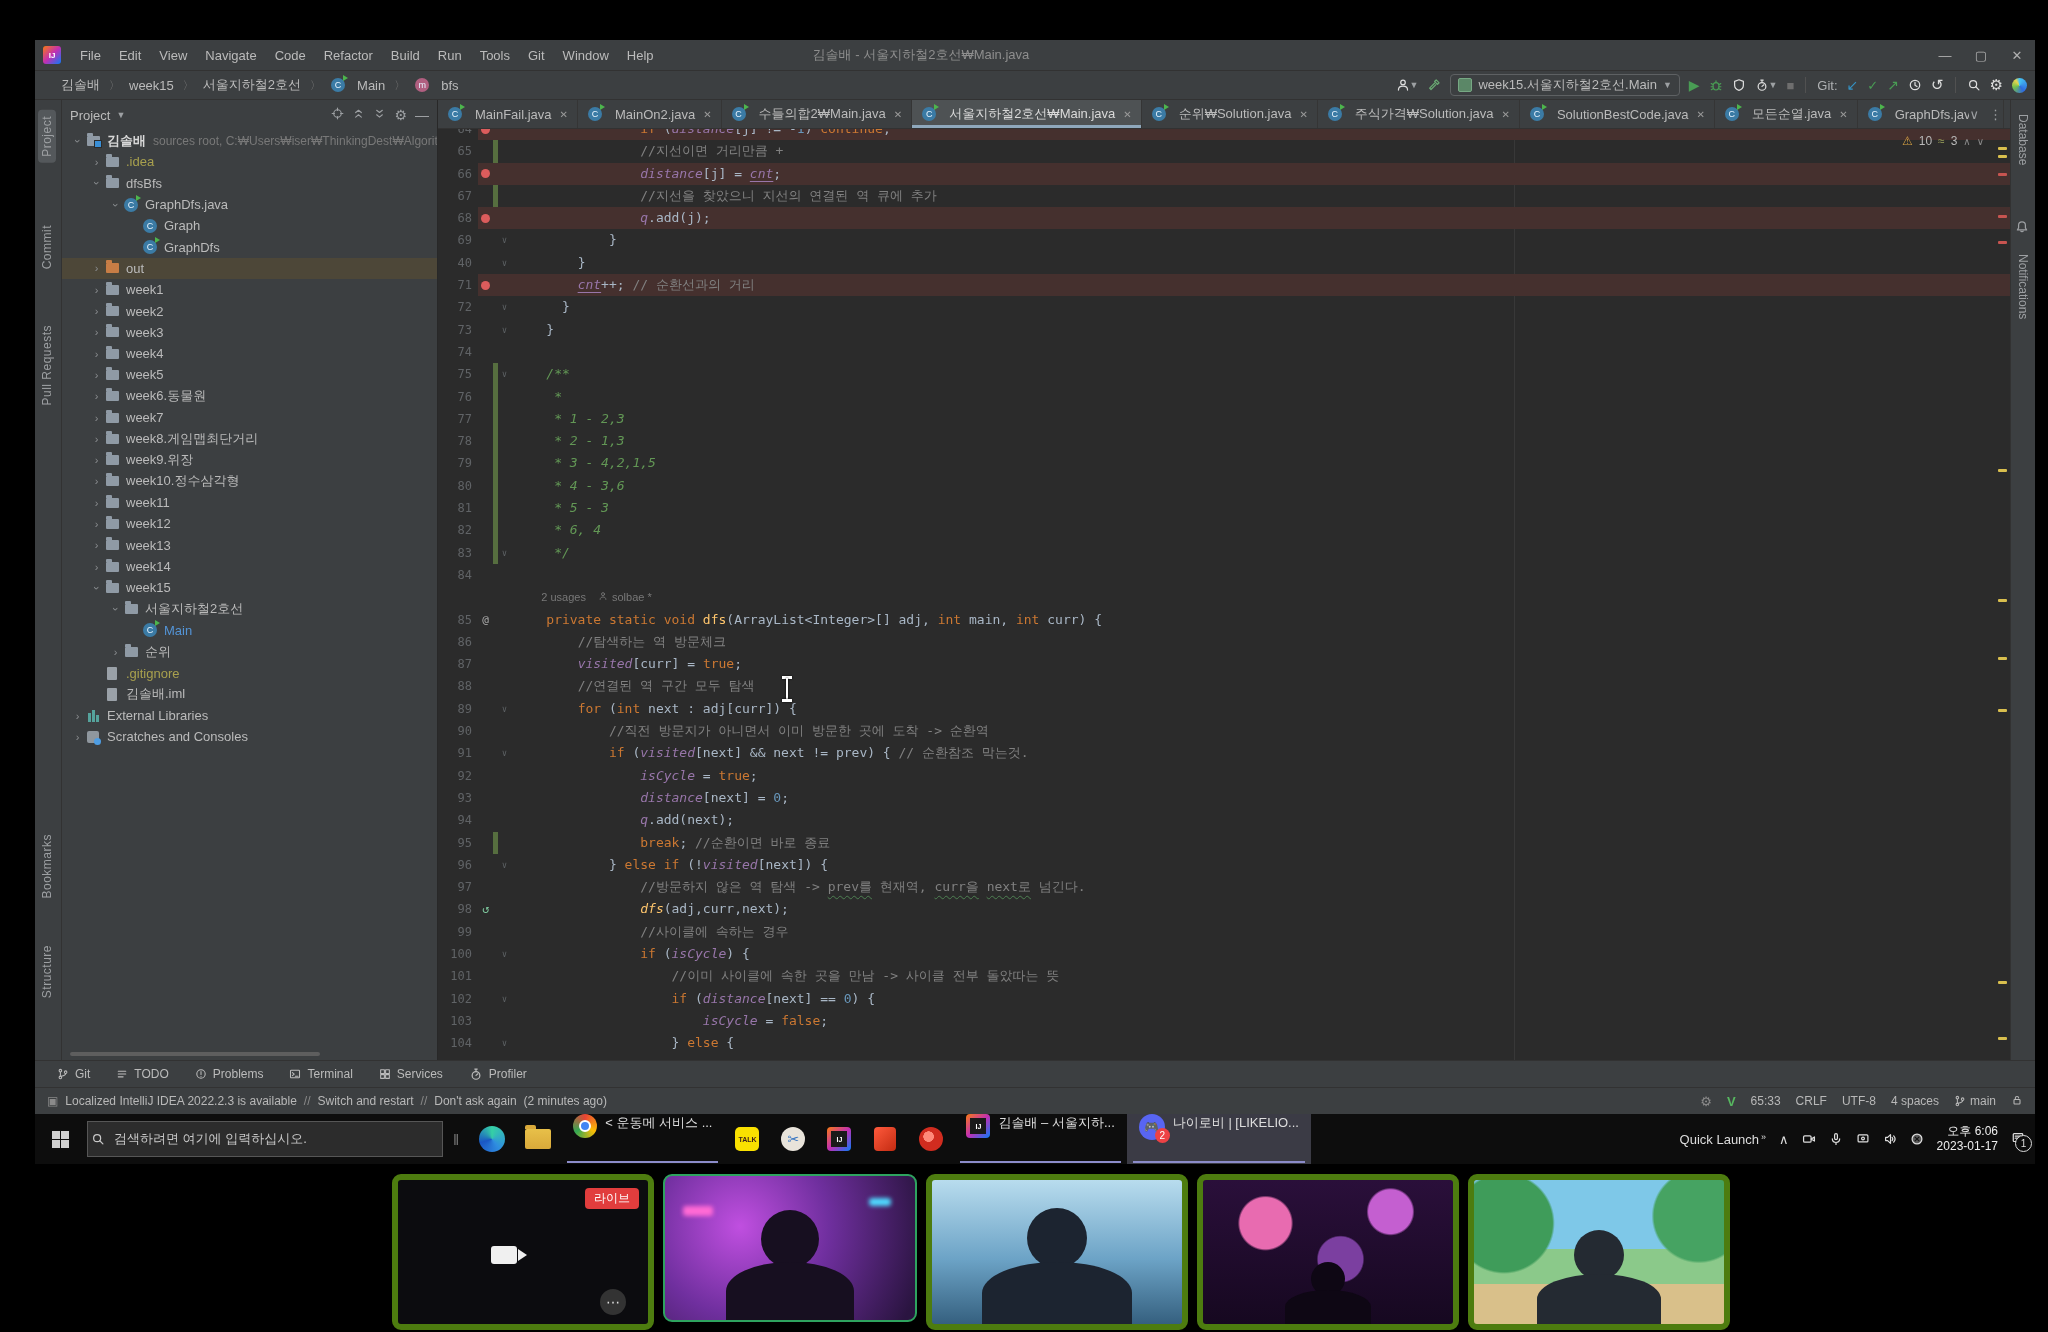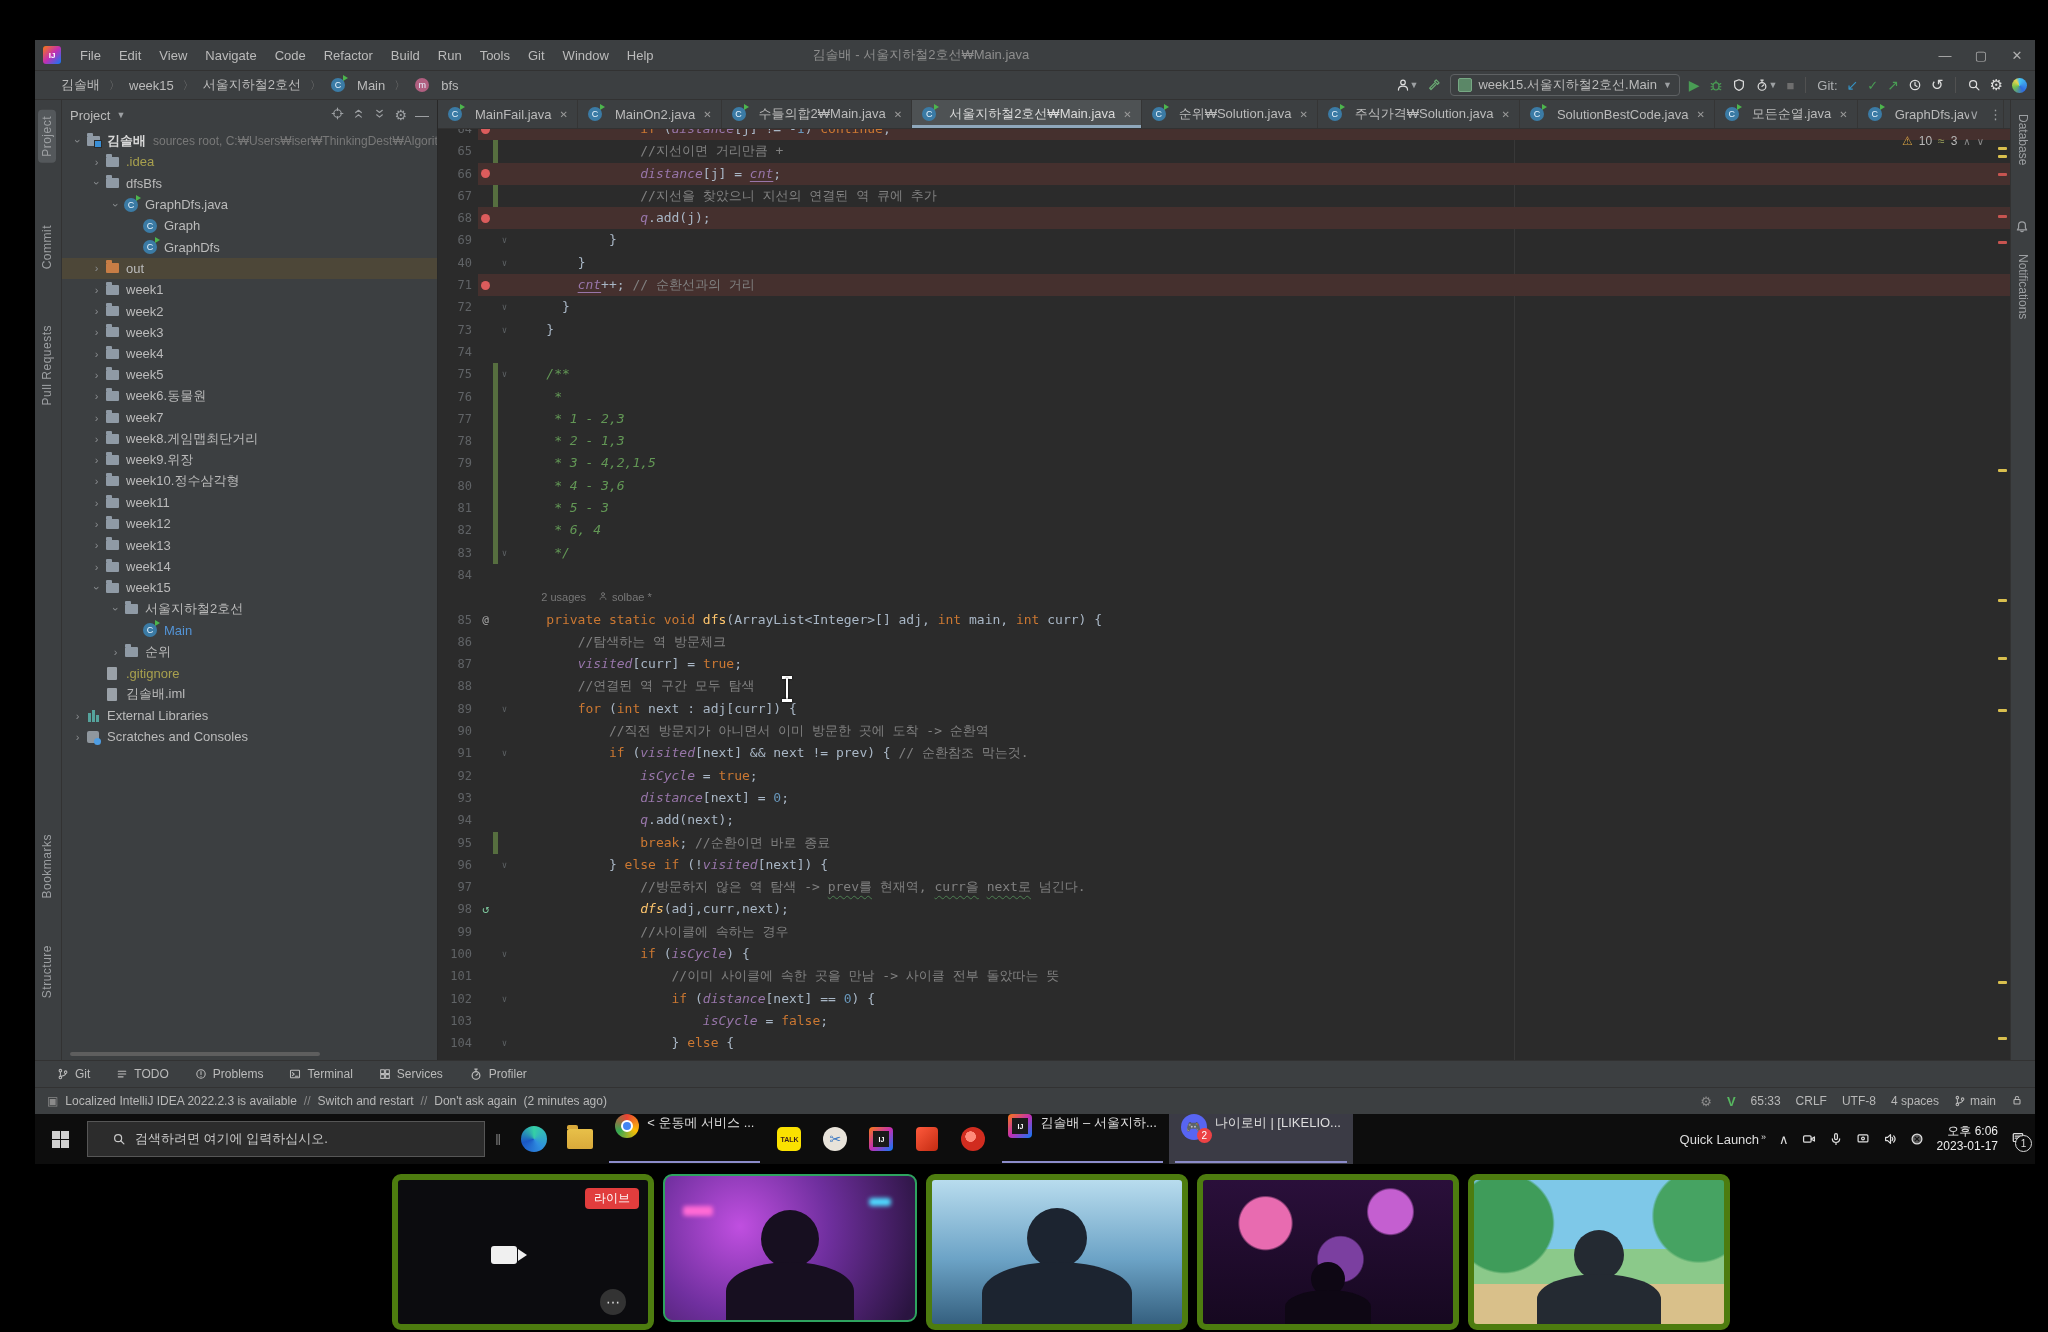--- a/index.html
+++ b/index.html
@@ -119,21 +119,21 @@
   .statusbar .left{display:flex;align-items:center;gap:7px;min-width:0;white-space:nowrap}
   .statusbar .right{margin-left:auto;display:flex;align-items:center;gap:15px;white-space:nowrap}
   .vgreen{color:#57b860;font-weight:bold;font-size:13px}
   
   .taskbar{position:absolute;left:35px;top:1114px;width:2000px;height:50px;background:#0d0d0d;
            display:flex;align-items:center;color:#ddd;font-size:13px}
   .startbtn{width:50px;height:50px;display:flex;align-items:center;justify-content:center}
   .winlogo{display:grid;grid-template-columns:8px 8px;grid-template-rows:8px 8px;gap:1px}
   .winlogo i{background:#cfcfcf}
   .tsearch{width:348px;height:34px;background:#2c2c2c;border:1px solid #565656;display:flex;
-           align-items:center;gap:9px;padding:0 24px;color:#c8c8c8;margin-left:2px}
+           align-items:center;gap:9px;padding:0 3px;color:#c8c8c8;margin-left:2px}
   .tb-div{color:#777;margin:0 10px;font-size:15px}
   .tbapp{width:46px;height:50px;display:flex;align-items:center;justify-content:center;position:relative}
   .tbwin{height:50px;display:flex;align-items:flex-start;gap:8px;padding:0 12px;position:relative;max-width:200px}
   .tbwin::after{content:"";position:absolute;left:6px;right:6px;bottom:1px;height:2px;background:#8b8bc9}
   .tbwin.lit{background:#3b3b45}
   .tbwin .lbl{white-space:nowrap;overflow:hidden;max-width:140px}
   .tray{margin-left:auto;display:flex;align-items:center;gap:13px;padding-right:10px}
   .ql{display:flex;align-items:flex-start;gap:2px;color:#ddd}
   .ql sup{font-size:9px}
   .trayico{color:#ddd;display:flex;align-items:center}

